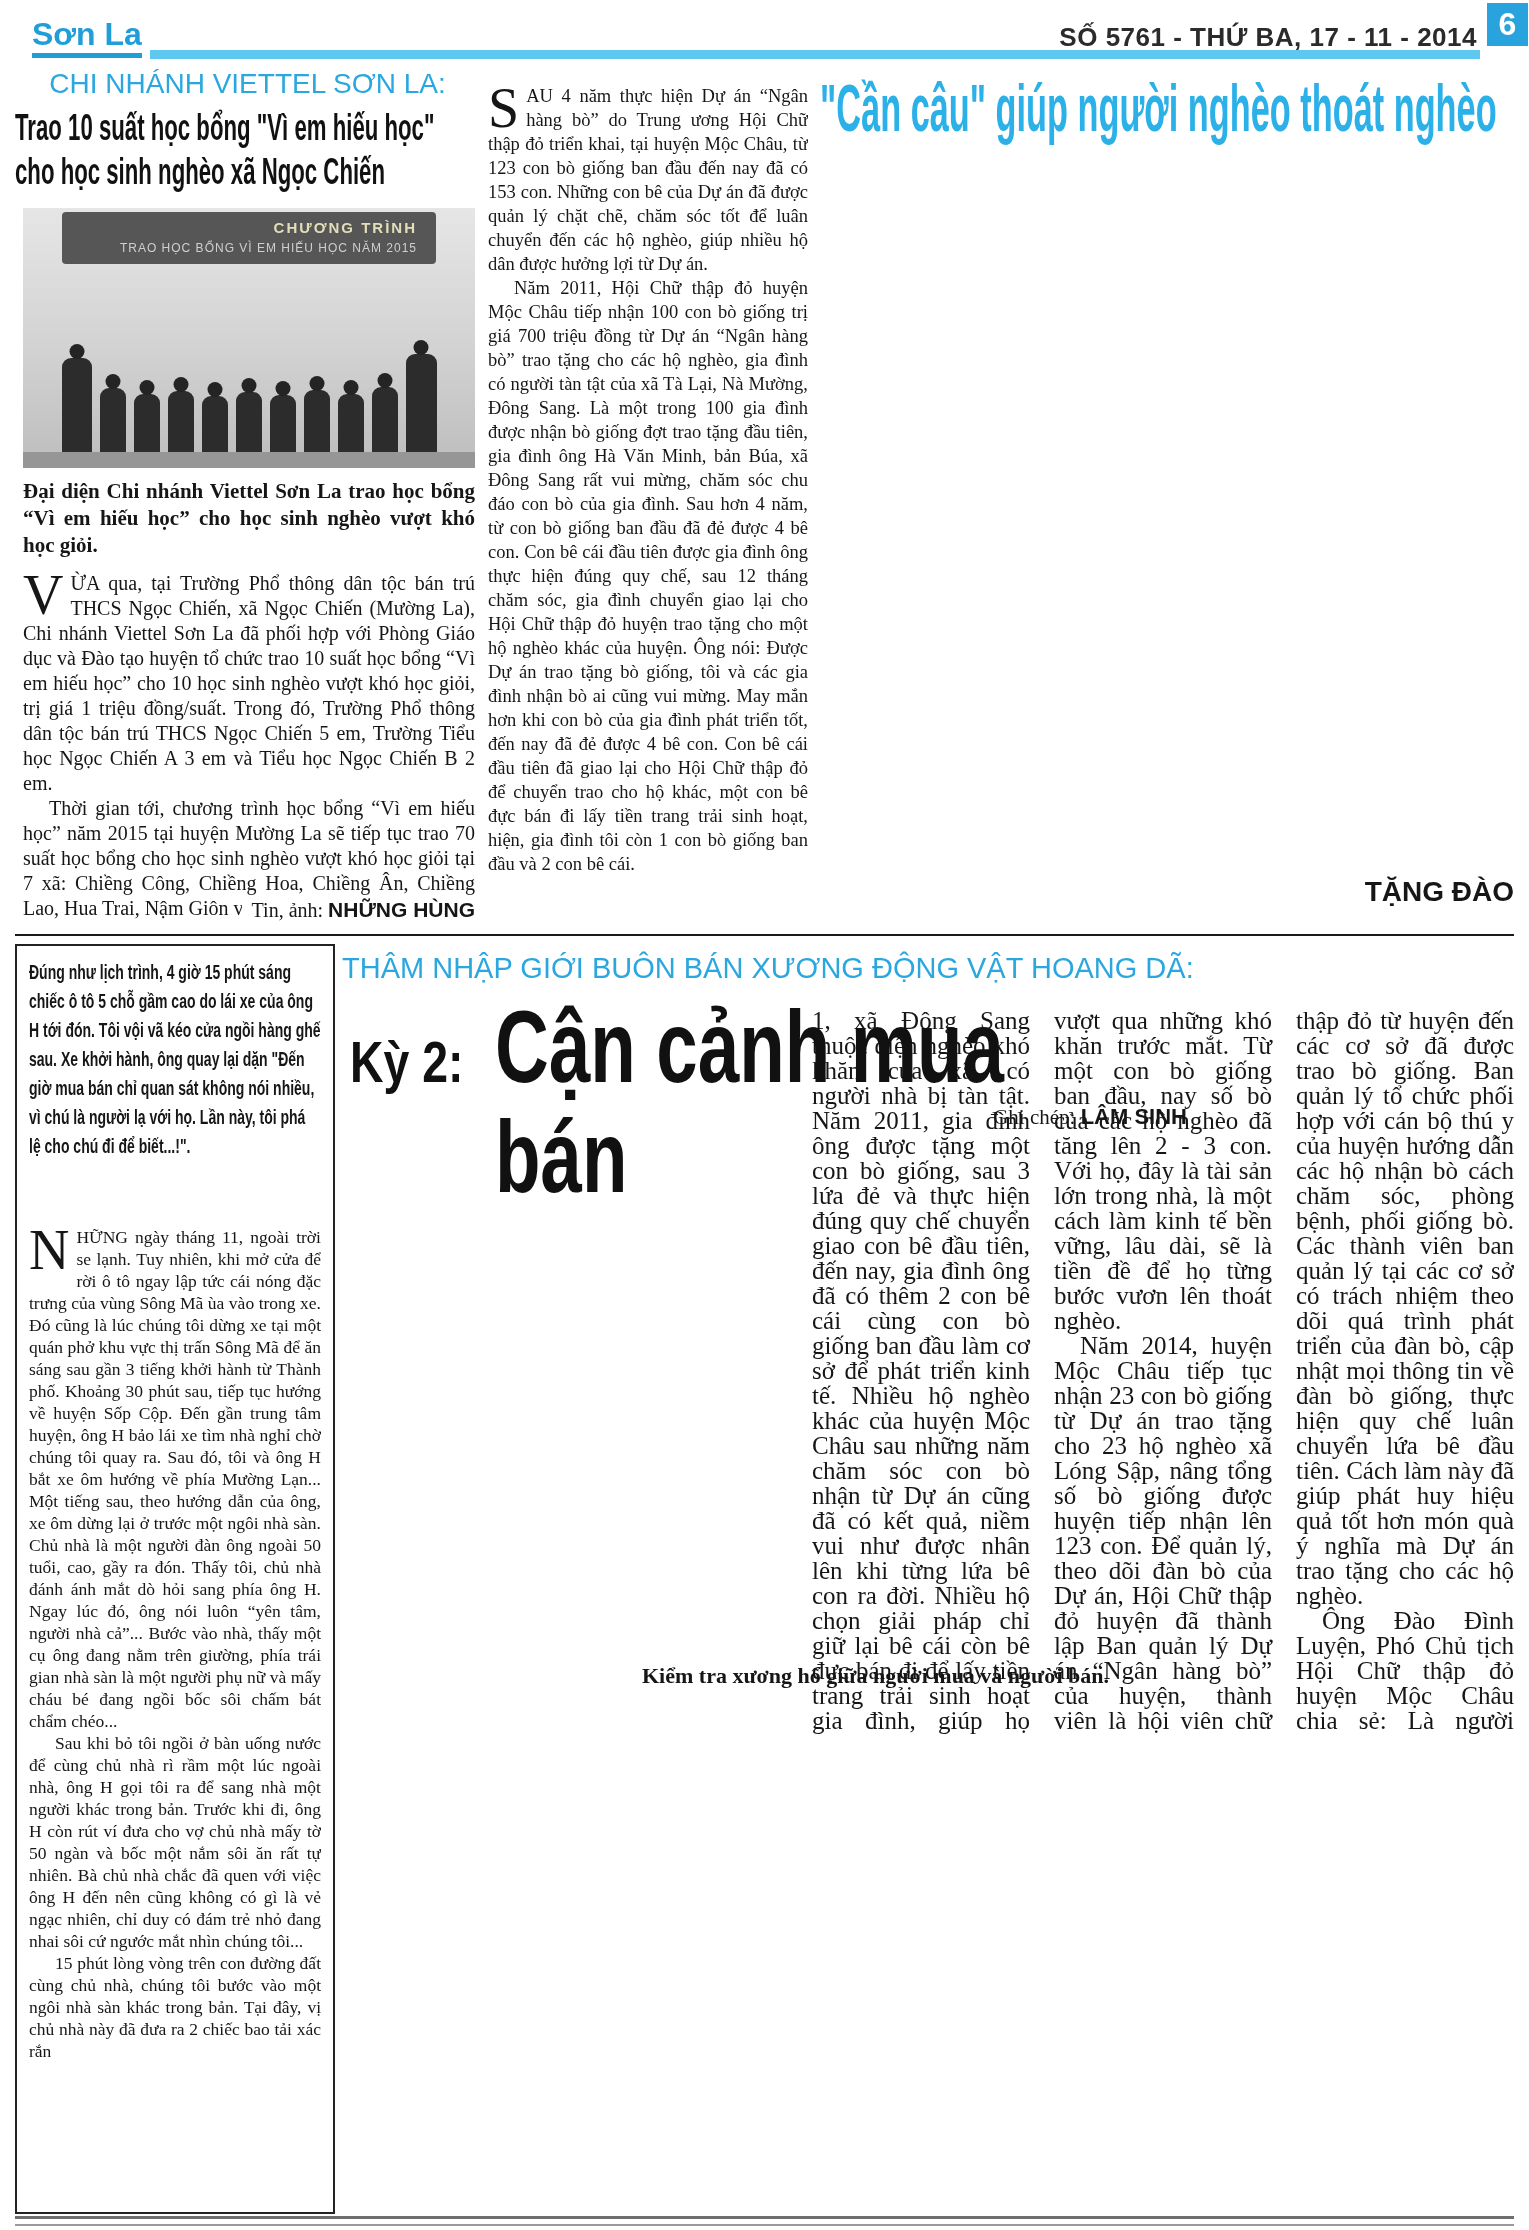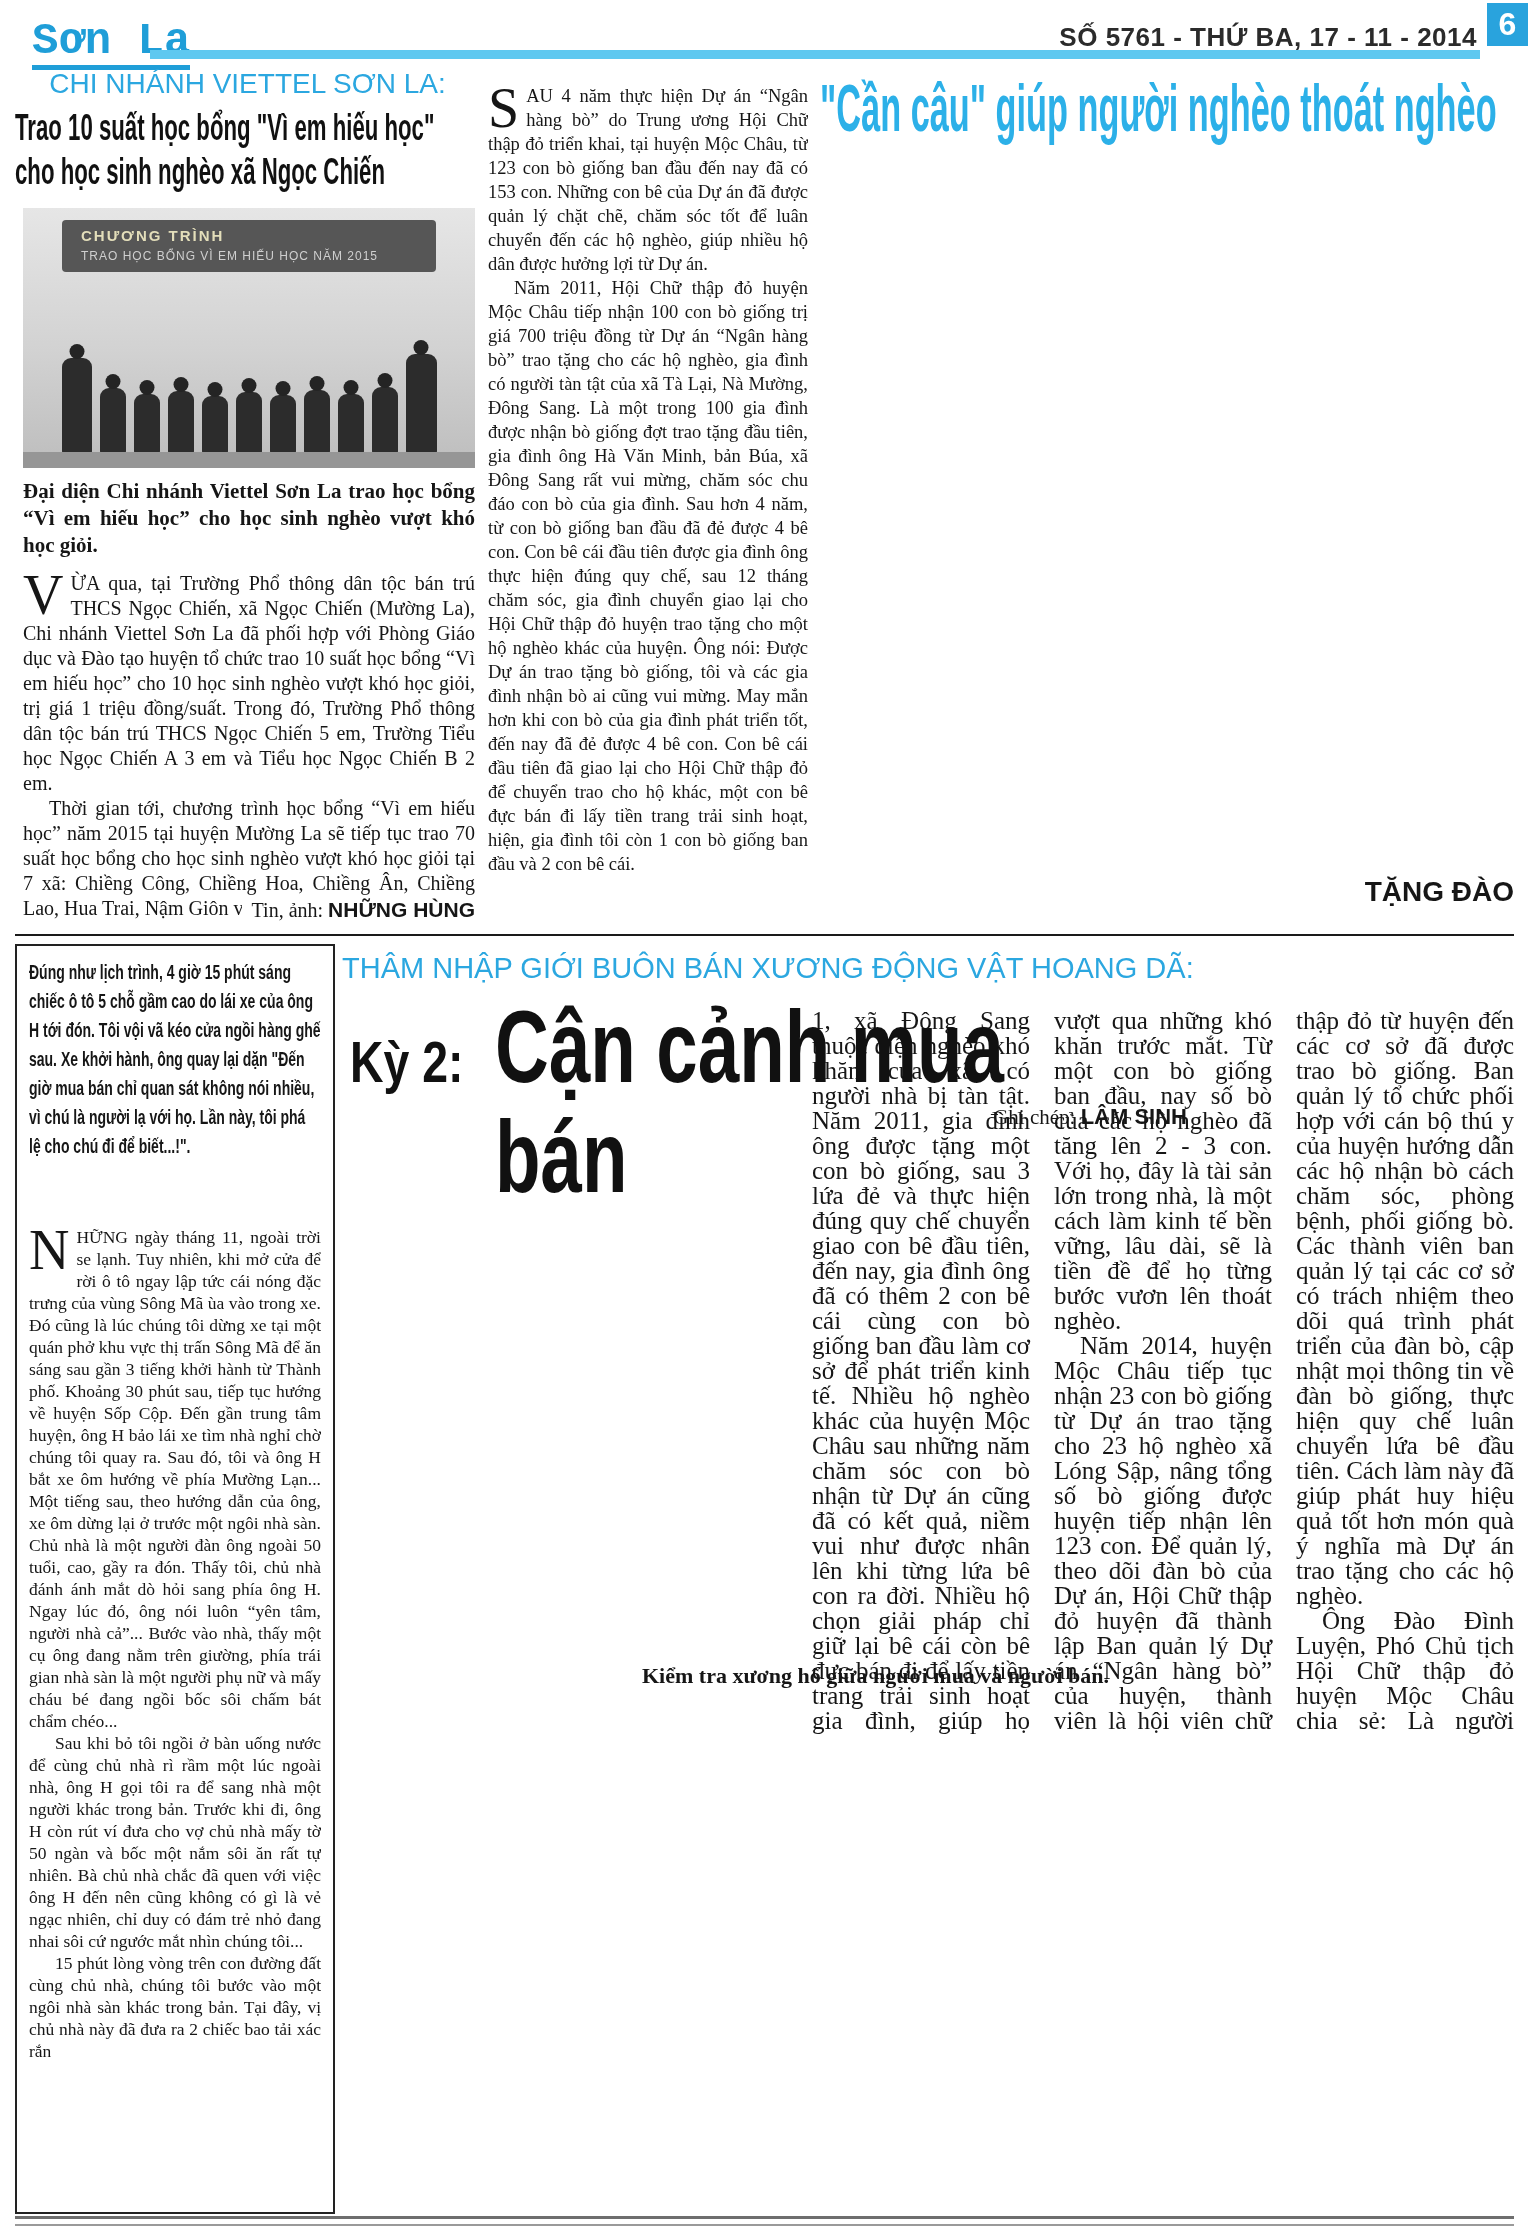--- a/index.html
+++ b/index.html
@@ -6,21 +6,21 @@
   .page{position:relative;width:1529px;height:2230px;background:#fff;margin:0 auto;
         font-family:"Liberation Serif",serif;color:#161616;overflow:hidden;}
   .abs{position:absolute;}
   .sans{font-family:"Liberation Sans",sans-serif;}
   .jus{text-align:justify;}
   p{margin:0;}
   .ind{text-indent:26px;}
   .dc::first-letter{float:left;font-size:56px;line-height:44px;padding:2px 7px 0 0;}
   .cond{transform-origin:0 0;display:block;}
   
-  .logo{font-family:Liberation Mono, monospace;font-weight:700;font-size:44px;color:#1f9ed8;
+  .logo{font-family:Liberation Sans, sans-serif;font-weight:700;font-size:32px;color:#1f9ed8;
         border-bottom:5px solid #1f9ed8;display:inline-block;line-height:1.05;padding-bottom:1px;}
   .issue{font-family:"Liberation Sans",sans-serif;font-weight:700;font-size:26px;color:#2b2b2b;letter-spacing:.5px;}
   .pagebox{background:#29a3dd;color:#fff;font-family:"Liberation Sans",sans-serif;font-weight:700;
            font-size:32px;width:41px;height:43px;display:flex;align-items:center;justify-content:center;}
   .blue-bar{background:#5ec8f0;}
   
   .kicker{font-family:"Liberation Sans",sans-serif;font-weight:400;color:#2ba7e0;}
   .hl-black{font-family:"Liberation Sans",sans-serif;font-weight:700;color:#111;}
   .hl-cyan{font-family:"Liberation Sans",sans-serif;font-weight:700;color:#2cb0e8;}
   .caption{font-weight:700;font-size:21px;line-height:27px;}
@@ -28,22 +28,22 @@
   .colwrap{position:relative;overflow:hidden;}
   .col-byline{position:absolute;right:0;bottom:0;background:#fff;padding-left:10px;}
   
   .b20{font-size:20px;line-height:25px;}
   .b185{font-size:18.5px;line-height:24px;}
   .b19{font-size:25px;line-height:25px;}
   .b175{font-size:17.5px;line-height:22px;}
   
   .photo1{background:linear-gradient(#e3e3e3,#cSCc 0) ,#d6d6d6;background:linear-gradient(#e6e6e6 0%,#d2d2d2 55%,#bdbdbd 100%);position:relative;overflow:hidden;}
   .photo1 .floor{position:absolute;left:0;right:0;bottom:0;height:16px;background:#969696;}
-  .banner{position:absolute;top:12px;left:50%;transform:translateX(-50%);width:336px;padding:7px 19px 9px;
-          background:#565656;border-radius:4px;color:#ddd;text-align:left;
+  .banner{position:absolute;top:4px;left:50%;transform:translateX(-50%);width:336px;padding:7px 19px 9px;
+          background:#565656;border-radius:4px;color:#ddd;text-align:right;
           font-family:"Liberation Sans",sans-serif;}
   .banner .l1{font-size:15px;font-weight:700;letter-spacing:2px;color:#e3deba;}
   .banner .l2{font-size:12px;margin-top:5px;letter-spacing:1px;color:#cfcfcf;}
   .people{position:absolute;left:12px;right:12px;bottom:14px;display:flex;align-items:flex-end;justify-content:center;gap:8px;}
   .pers{width:26px;background:#2c2c2c;border-radius:9px 9px 3px 3px;position:relative;}
   .pers::before{content:"";position:absolute;top:-14px;left:50%;transform:translateX(-50%);
                 width:15px;height:15px;border-radius:50%;background:#242424;}
   .rule-h{border-top:2px solid #1a1a1a;}
   .bot-rule{border-top:3px solid #6e6e6e;border-bottom:2px solid #9a9a9a;height:5px;}
   .box1{border:2px solid #222;background:#fff;}

